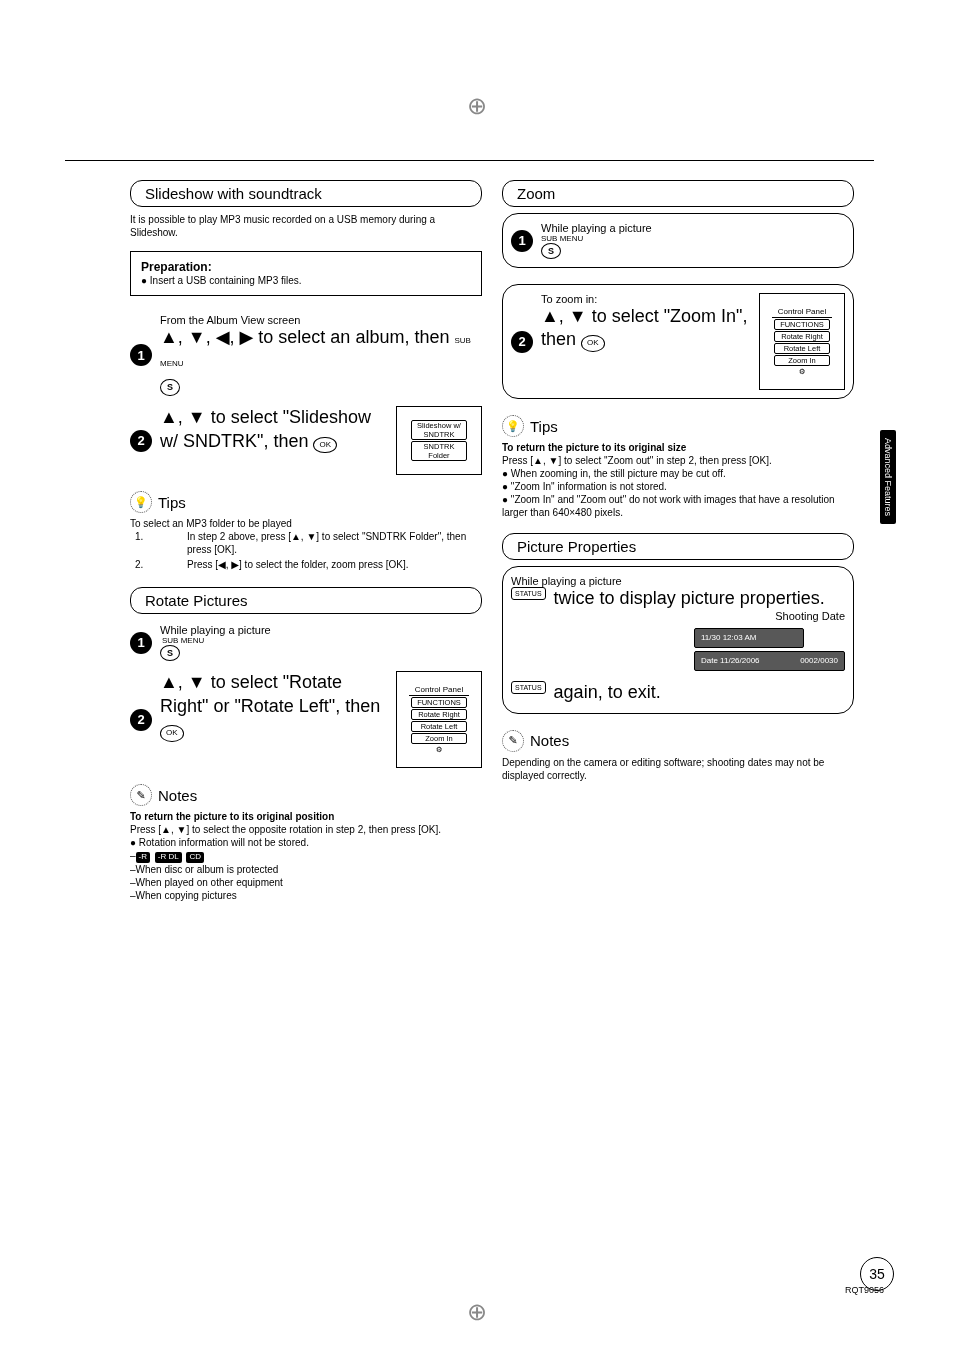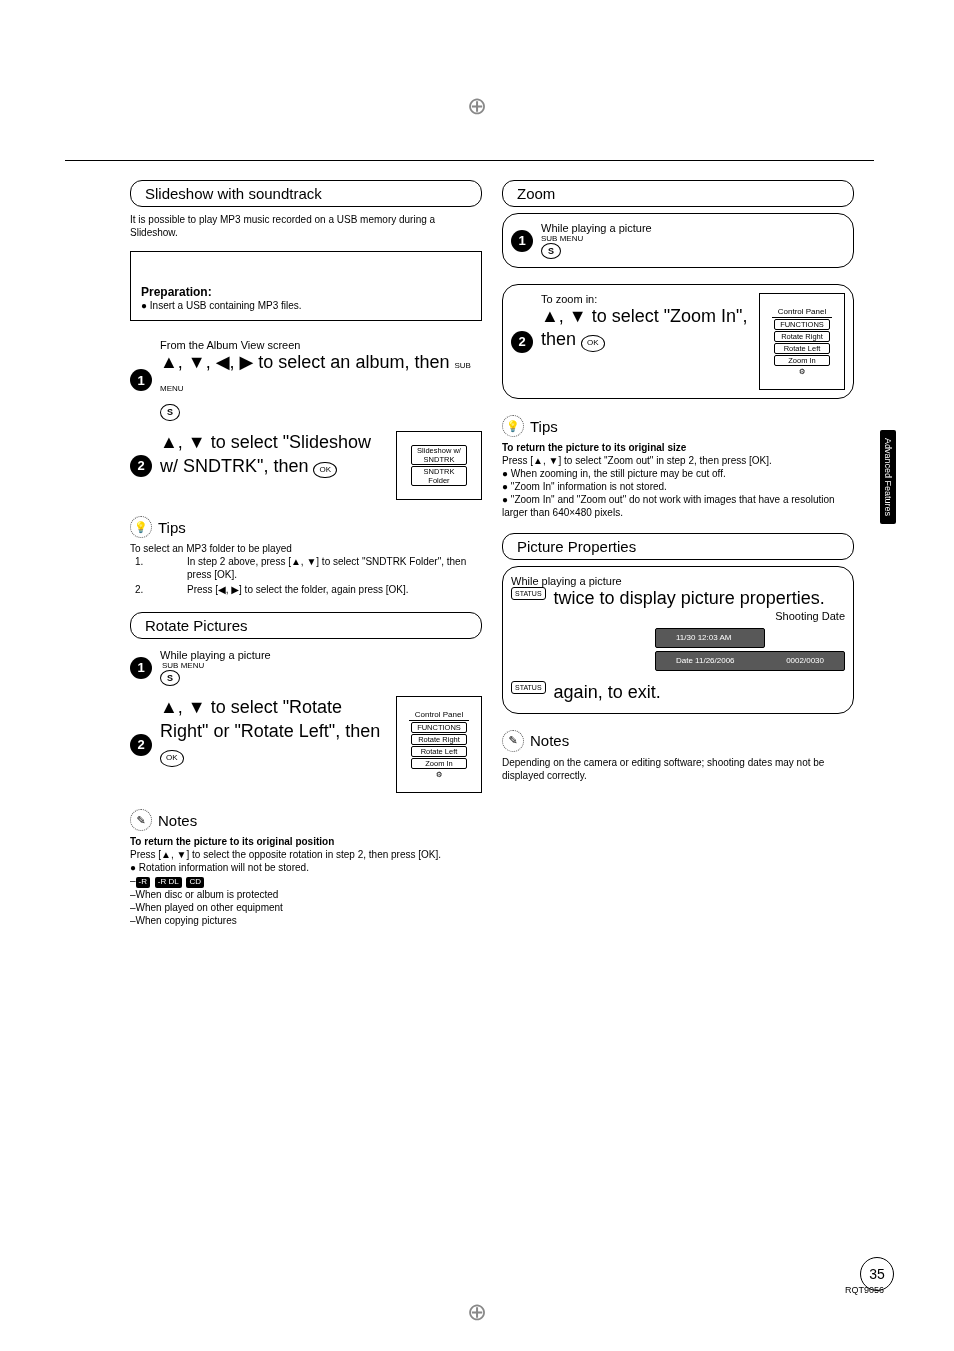--- a/index.html
+++ b/index.html
@@ -8,21 +8,21 @@
   .topline { position: absolute; top: 160px; left: 65px; right: 80px; height: 1px; background: #000; }
   .cols { display: flex; gap: 20px; }
   .col { flex: 1; font-size: 11px; }
 
   .section-title {
     border: 1px solid #000; border-radius: 12px; padding: 4px 14px; font-size: 15px;
     margin-bottom: 6px; display: flex; align-items: center;
   }
   .small { font-size: 10px; line-height: 1.3; }
   .prep { border: 1px solid #000; padding: 8px 10px; margin: 12px 0 18px; }
-  .prep-label { font-weight: bold; font-size: 12px; margin-top: 25px; }
+  .prep-label { font-weight: bold; font-size: 12px; }
 
   .step { display: flex; align-items: center; gap: 8px; margin: 10px 0; }
   .ball {
     width: 22px; height: 22px; border-radius: 50%; background: #000; color: #fff;
     font-weight: bold; display: flex; align-items: center; justify-content: center; font-size: 13px; flex-shrink:0;
   }
   .step-body { flex: 1; }
   .step-main { font-size: 18px; line-height: 1.3; }
   .step-sub { font-size: 11px; }
   .btn-remote {
@@ -43,21 +43,21 @@
   .menu-box { border: 1px solid #000; font-size: 8px; padding: 12px; width: 86px; }
   .menu-box .mh { background:#fff; border-bottom:1px solid #000; text-align:center; padding:1px 2px; }
   .menu-box .mi { border:1px solid #000; margin:1px 2px; text-align:center; border-radius:2px; padding:0 2px; font-size:7.5px; }
   .menu-box .mi.end { border:none; }
 
   .floater { display:flex; align-items:flex-start; gap:10px; }
   .floater .left { flex:1; }
 
   .osd {
     border:1px solid #000; background:#585858; color:#fff; font-size:8px;
-    padding:3px 20px; border-radius:2px; line-height:1.5; position: relative;
+    padding:3px 6px; border-radius:2px; line-height:1.5; position: relative; margin-left: 39px;
   }
   .osd-wrap { display:flex; gap:4px; margin: 6px 0 10px; }
   .shoot-label { font-size:11px; text-align:right; margin-bottom:2px; }
 
   .status-btn {
     border:1px solid #000; border-radius:3px; font-size:7px; padding:1px 3px; display:inline-block;
     vertical-align: top; margin-right: 3px;
   }
 
   .side-tab {
@@ -135,21 +135,21 @@
         </div>
       </div>
 
       <div class="tips-head">
         <div class="lightbulb">💡</div>
         <span>Tips</span>
       </div>
       <div class="small">To select an MP3 folder to be played</div>
       <ol class="small">
         <li>In step 2 above, press [▲, ▼] to select "SNDTRK Folder", then press [OK].</li>
-        <li>Press [◀, ▶] to select the folder, again press [OK].</li>
+        <li>Press [◀, ▶] to select the folder, zoom press [OK].</li>
       </ol>
 
       <div style="height:14px"></div>
       <div class="section-title">
         <span>Rotate Pictures</span>
       </div>
 
       <div class="step">
         <div class="ball">1</div>
         <div class="step-body">

